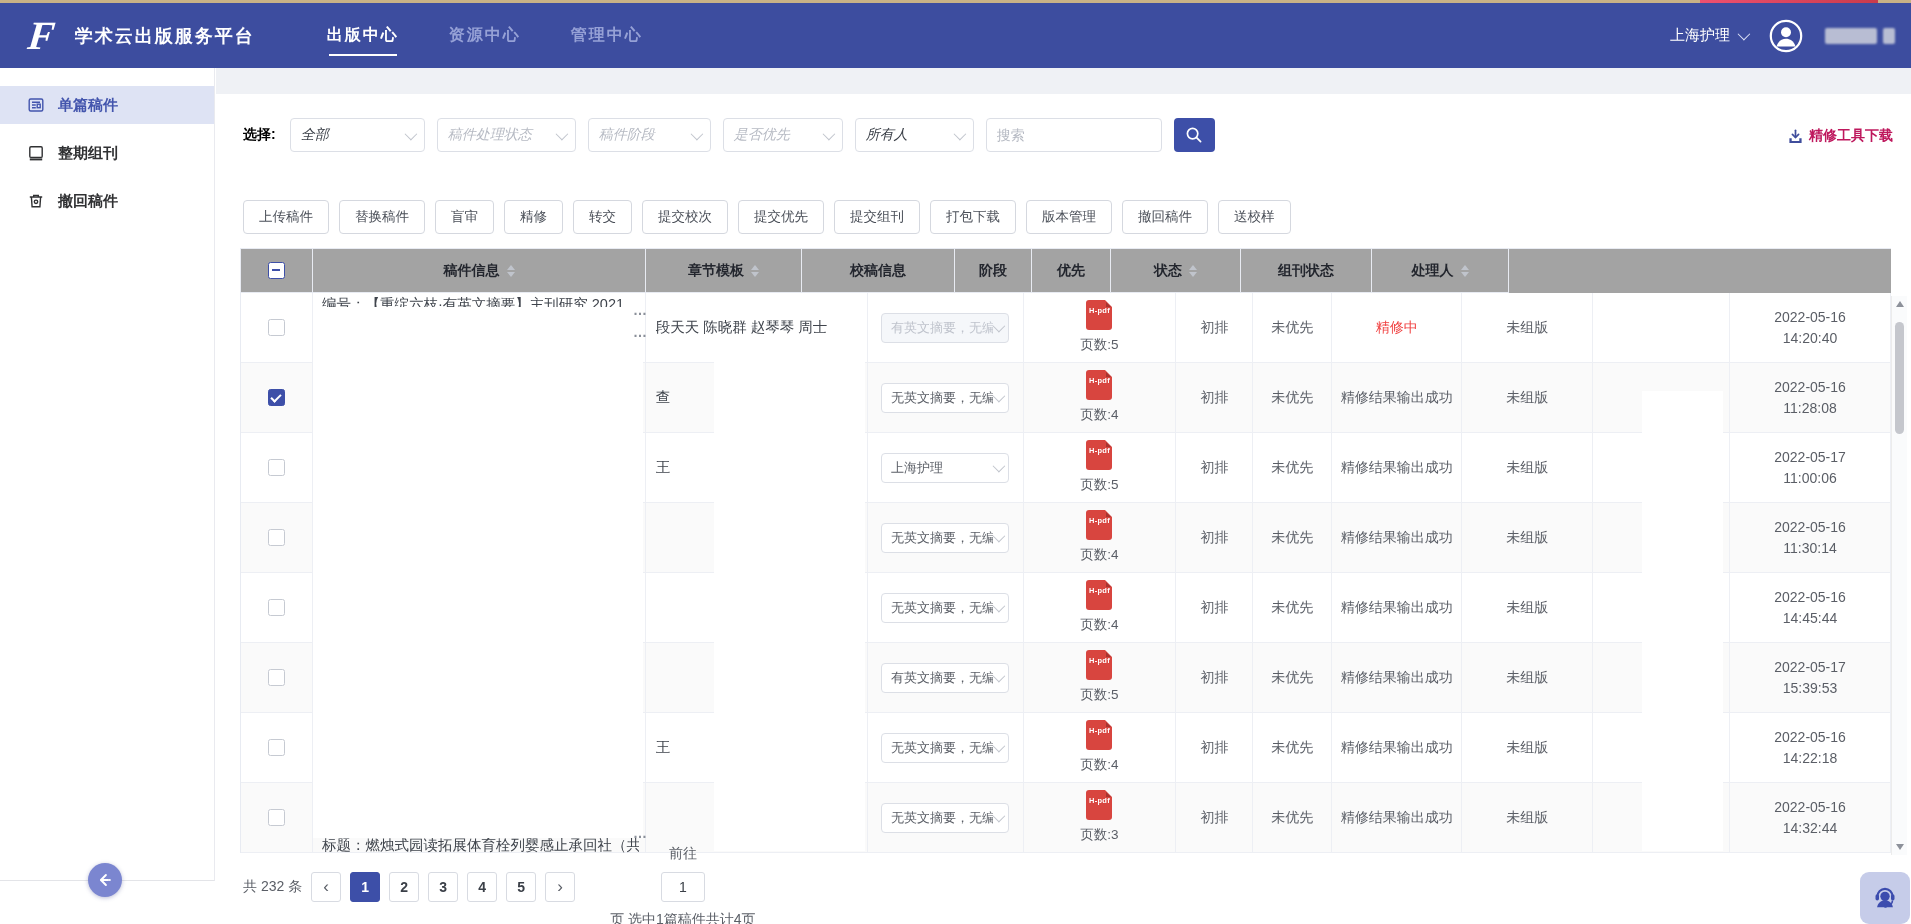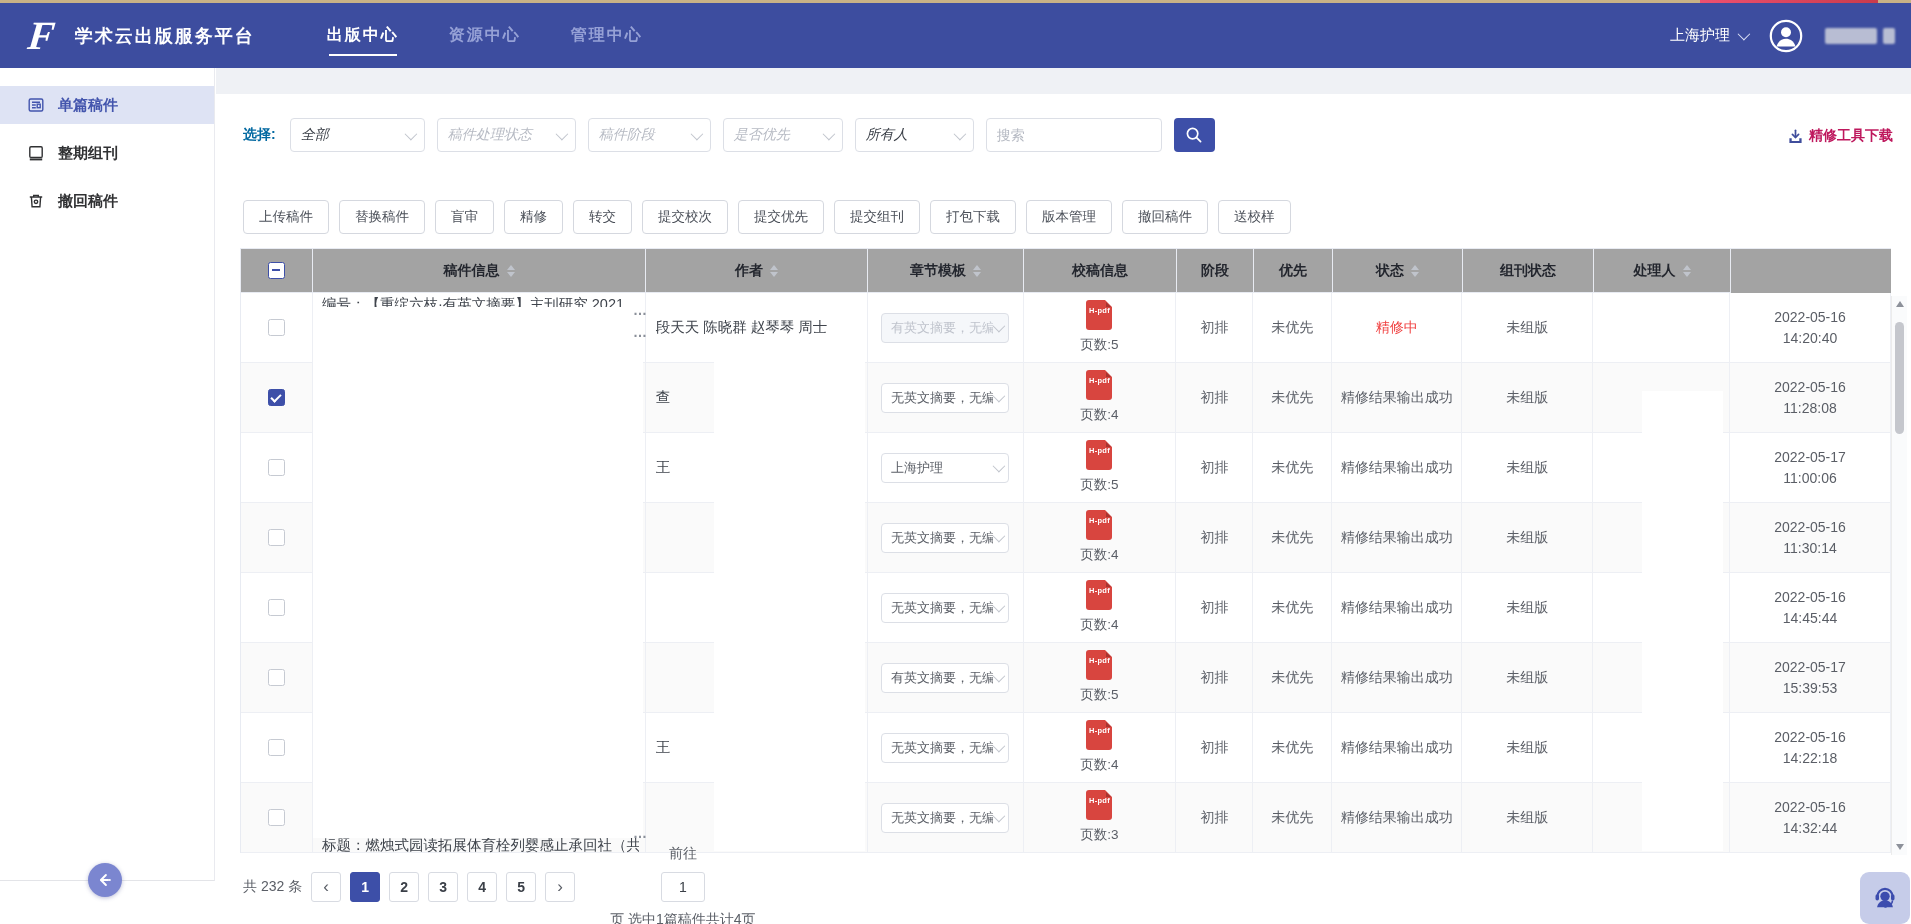--- a/index.html
+++ b/index.html
@@ -35,21 +35,21 @@
   .sidebar{position:absolute;left:0;top:68px;width:215px;height:813px;background:#fff;
         border-right:1px solid #e9eaef;border-bottom:1px solid #e3e4e8;box-sizing:border-box;padding-top:18px;z-index:10;}
   .side-item{height:38px;display:flex;align-items:center;gap:13px;padding-left:27px;font-size:15px;
         color:#303133;cursor:pointer;margin-bottom:10px;font-weight:bold;}
   .side-item.active{background:#dee3f4;color:#4355ad;}
   .side-item svg{flex:0 0 auto;}
   
   .band{position:absolute;left:216px;top:68px;width:1695px;height:26px;background:#eff1f5;}
   
   .filters{position:absolute;left:243px;top:118px;height:34px;display:flex;align-items:center;gap:12px;z-index:5;}
-  .flabel{font-size:14px;font-weight:bold;color:#0369a1;margin-right:2px;}
+  .flabel{font-size:14px;font-weight:bold;color:#000000;margin-right:2px;}
   .fsel{height:34px;box-sizing:border-box;border:1px solid #dcdfe6;border-radius:4px;background:#fff;
         display:flex;align-items:center;justify-content:space-between;padding:0 10px;font-size:14px;
         color:#3a3f47;cursor:pointer;font-style:italic;}
   .fsel.ph span:first-child{color:#b6bac3;}
   .fsearch{width:176px;height:34px;box-sizing:border-box;border:1px solid #dcdfe6;border-radius:4px;
         padding:0 10px;font-size:14px;color:#3a3f47;outline:none;font-family:"Liberation Sans",sans-serif;}
   .fsearch::placeholder{color:#b6bac3;}
   .go-btn{width:41px;height:34px;background:#3d4fa8;border:none;border-radius:4px;display:flex;
         align-items:center;justify-content:center;cursor:pointer;}
   .download{position:absolute;right:18px;top:127px;display:flex;align-items:center;gap:6px;
@@ -266,27 +266,20 @@
         <div class="th c0">
           <div class="cb indet"></div>
         </div>
         <div class="th c1">
           <span>稿件信息</span>
           <span class="sort">
             <i class="up"></i>
             <i class="dn"></i>
           </span>
         </div>
-        <div class="th c2">
-          <span>作者</span>
-          <span class="sort">
-            <i class="up"></i>
-            <i class="dn"></i>
-          </span>
-        </div>
         <div class="th c3">
           <span>章节模板</span>
           <span class="sort">
             <i class="up"></i>
             <i class="dn"></i>
           </span>
         </div>
         <div class="th c4">
           <span>校稿信息</span>
         </div>

